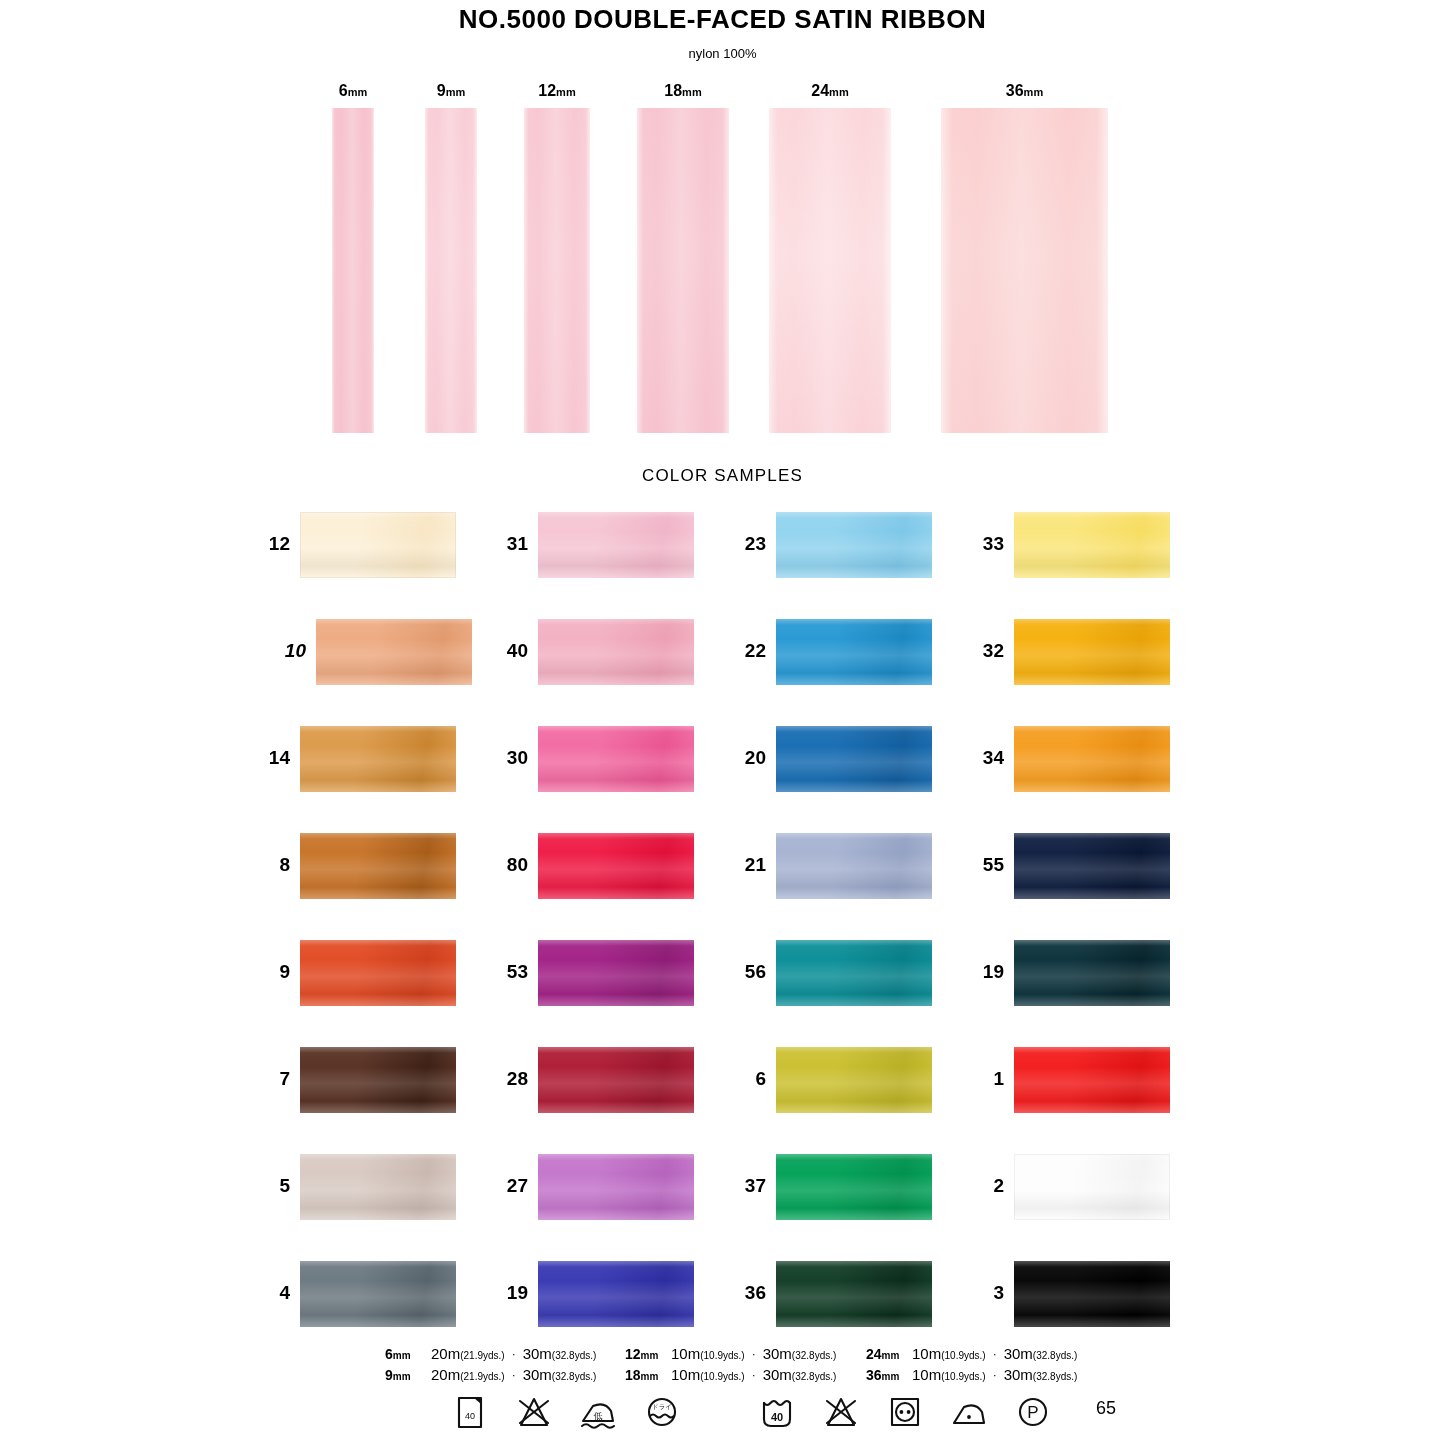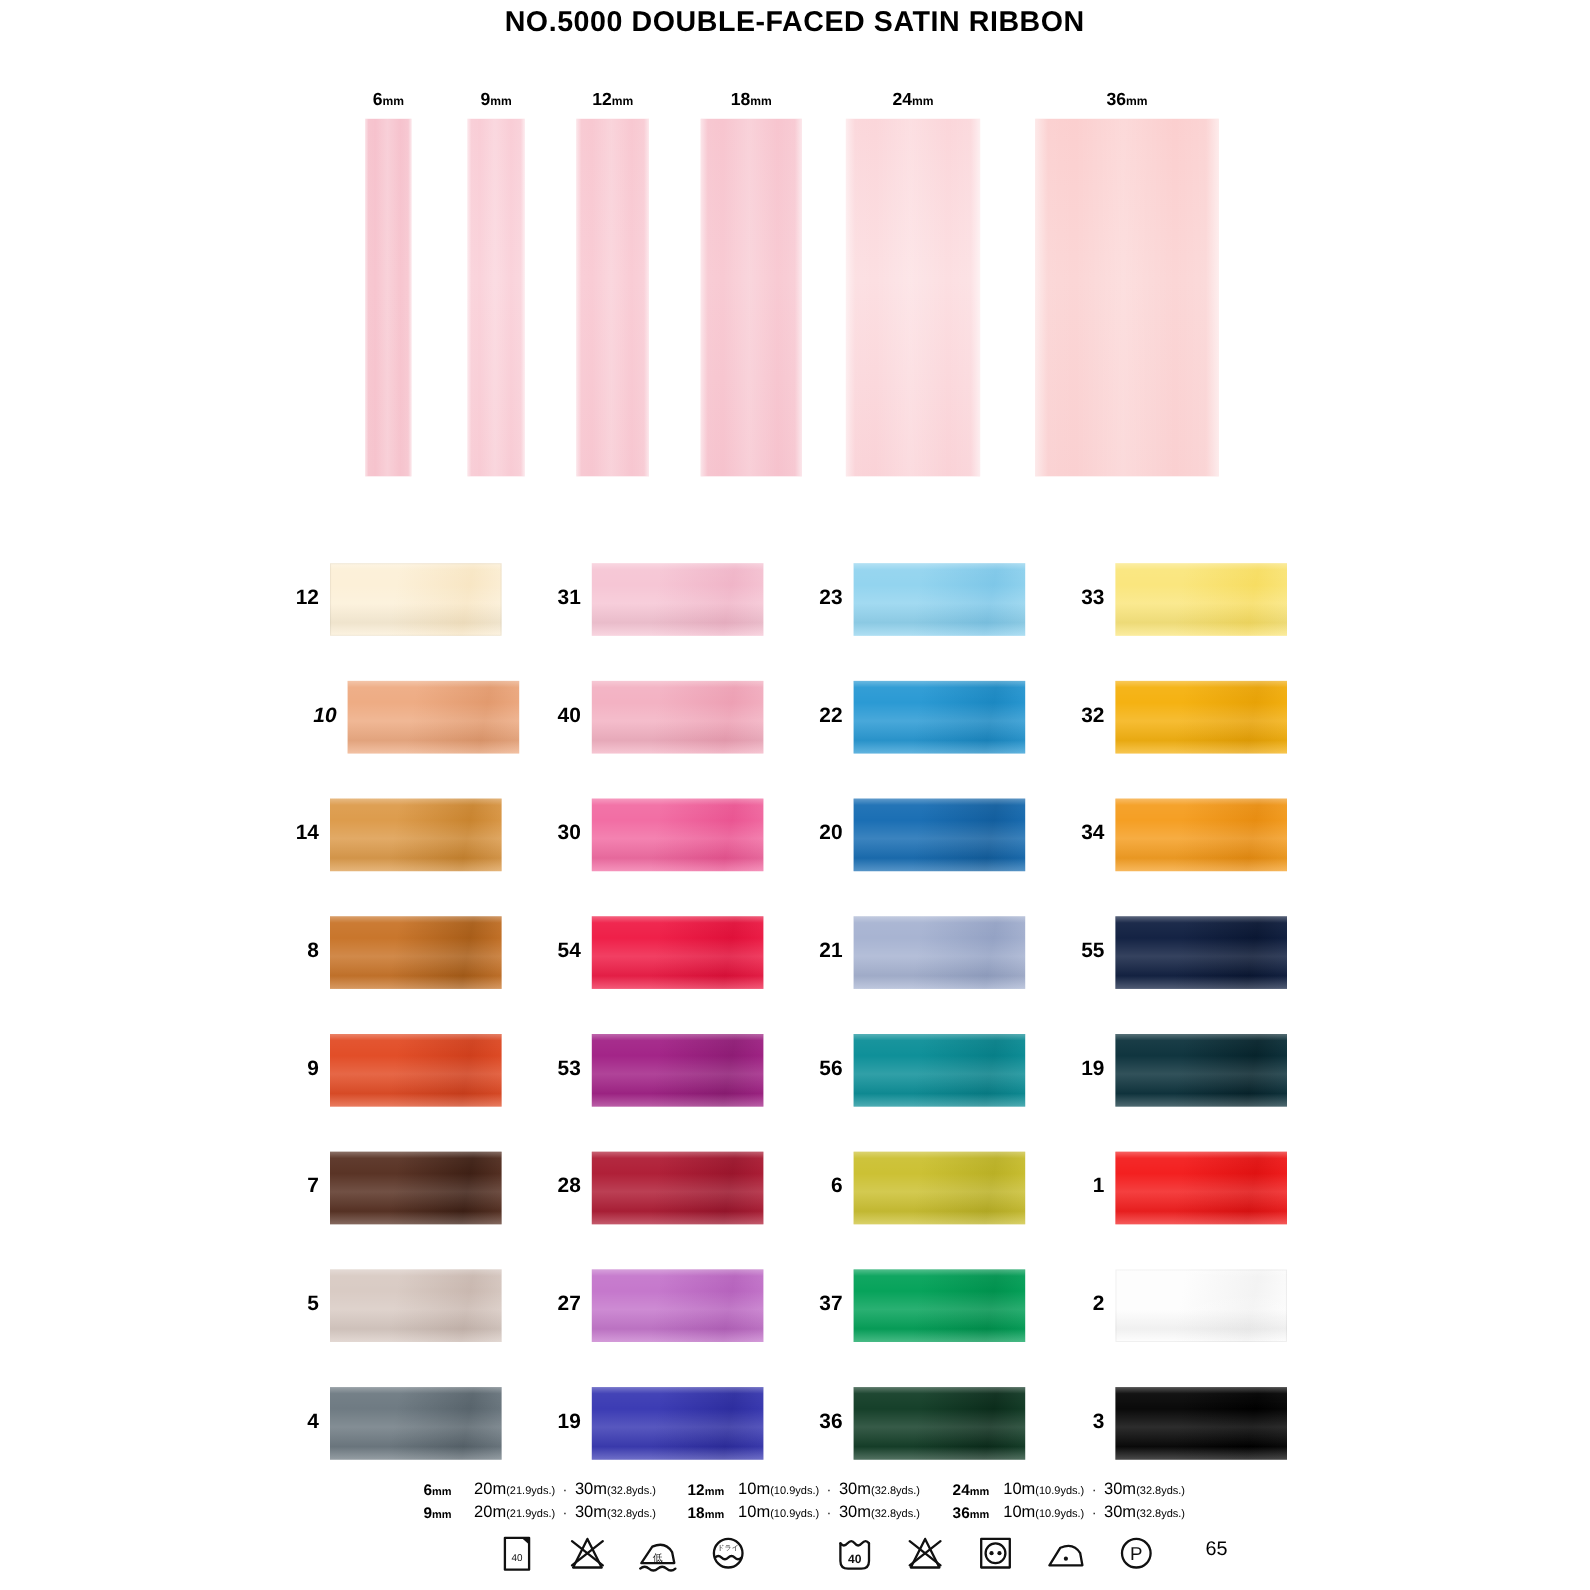--- a/index.html
+++ b/index.html
@@ -101,20 +101,21 @@
     top: 1398px; left: 1096px;
     font-size: 18px;
   }
 </style>
 </head>
 <body>
 
 <div id="page">
 
   <div id="title">NO.5000  DOUBLE-FACED  SATIN  RIBBON</div>
+  <div id="subtitle">nylon  100%</div>
 
   <div id="widths">
       <div class="wcol" style="left: 302px; top: 82px; width: 102px; height: 360px;">
         <div class="wlabel"><span>6</span><span class="u">mm</span></div>
         <div class="wribbon" style="left: 30px; width: 42px; background: linear-gradient(90deg, rgba(255, 255, 255, 0.55) 0%, rgba(255, 255, 255, 0.05) 7%, rgba(255, 255, 255, 0) 22%, rgba(255, 255, 255, 0.22) 48%, rgba(255, 255, 255, 0) 76%, rgba(255, 255, 255, 0.1) 93%, rgba(255, 255, 255, 0.6) 100%), linear-gradient(rgb(246, 194, 205) 0%, rgb(247, 197, 207) 45%, rgb(246, 195, 205) 100%);"></div>
       </div>
       <div class="wcol" style="left: 395px; top: 82px; width: 112px; height: 360px;">
         <div class="wlabel"><span>9</span><span class="u">mm</span></div>
         <div class="wribbon" style="left: 30px; width: 52px; background: linear-gradient(90deg, rgba(255, 255, 255, 0.55) 0%, rgba(255, 255, 255, 0.05) 7%, rgba(255, 255, 255, 0) 22%, rgba(255, 255, 255, 0.22) 48%, rgba(255, 255, 255, 0) 76%, rgba(255, 255, 255, 0.1) 93%, rgba(255, 255, 255, 0.6) 100%), linear-gradient(rgb(249, 205, 214) 0%, rgb(250, 211, 219) 45%, rgb(248, 203, 212) 100%);"></div>
       </div>
@@ -129,20 +130,21 @@
       <div class="wcol" style="left: 739px; top: 82px; width: 182px; height: 360px;">
         <div class="wlabel"><span>24</span><span class="u">mm</span></div>
         <div class="wribbon" style="left: 30px; width: 122px; background: linear-gradient(90deg, rgba(255, 255, 255, 0.55) 0%, rgba(255, 255, 255, 0.05) 7%, rgba(255, 255, 255, 0) 22%, rgba(255, 255, 255, 0.22) 48%, rgba(255, 255, 255, 0) 76%, rgba(255, 255, 255, 0.1) 93%, rgba(255, 255, 255, 0.6) 100%), linear-gradient(rgb(251, 214, 218) 0%, rgb(252, 223, 226) 45%, rgb(250, 210, 215) 100%);"></div>
       </div>
       <div class="wcol" style="left: 911px; top: 82px; width: 227px; height: 360px;">
         <div class="wlabel"><span>36</span><span class="u">mm</span></div>
         <div class="wribbon" style="left: 30px; width: 167px; background: linear-gradient(90deg, rgba(255, 255, 255, 0.55) 0%, rgba(255, 255, 255, 0.05) 7%, rgba(255, 255, 255, 0) 22%, rgba(255, 255, 255, 0.22) 48%, rgba(255, 255, 255, 0) 76%, rgba(255, 255, 255, 0.1) 93%, rgba(255, 255, 255, 0.6) 100%), linear-gradient(rgb(251, 207, 207) 0%, rgb(251, 214, 214) 45%, rgb(250, 208, 209) 100%);"></div>
       </div>
     </div>
 
+  <div id="cs-heading">COLOR  SAMPLES</div>
 
   <div id="grid">
       <div class="cell" style="left: 256px; top: 0px; width: 210px;">
         <div class="num">12</div>
         <div class="sw" style="background: linear-gradient(rgba(255, 255, 255, 0.3) 0%, rgba(255, 255, 255, 0.04) 9%, rgba(0, 0, 0, 0) 30%, rgba(255, 255, 255, 0.14) 55%, rgba(0, 0, 0, 0.05) 82%, rgba(255, 255, 255, 0.26) 100%), linear-gradient(100deg, rgb(252, 240, 216) 0%, rgb(252, 240, 216) 38%, rgb(248, 230, 196) 78%, rgb(252, 240, 216) 100%); box-shadow: rgba(0, 0, 0, 0.05) 0px 0px 0px 1px inset;"></div>
       </div>
       <div class="cell" style="left: 272px; top: 107px; width: 210px; font-style: italic;">
         <div class="num">10</div>
         <div class="sw" style="background: linear-gradient(rgba(255, 255, 255, 0.3) 0%, rgba(255, 255, 255, 0.04) 9%, rgba(0, 0, 0, 0) 30%, rgba(255, 255, 255, 0.14) 55%, rgba(0, 0, 0, 0.05) 82%, rgba(255, 255, 255, 0.26) 100%), linear-gradient(100deg, rgb(238, 172, 132) 0%, rgb(238, 172, 132) 38%, rgb(226, 154, 110) 78%, rgb(238, 172, 132) 100%);"></div>
       </div>
@@ -176,21 +178,21 @@
       </div>
       <div class="cell" style="left: 494px; top: 107px; width: 210px;">
         <div class="num">40</div>
         <div class="sw" style="background: linear-gradient(rgba(255, 255, 255, 0.3) 0%, rgba(255, 255, 255, 0.04) 9%, rgba(0, 0, 0, 0) 30%, rgba(255, 255, 255, 0.14) 55%, rgba(0, 0, 0, 0.05) 82%, rgba(255, 255, 255, 0.26) 100%), linear-gradient(100deg, rgb(243, 178, 195) 0%, rgb(243, 178, 195) 38%, rgb(237, 160, 180) 78%, rgb(243, 178, 195) 100%);"></div>
       </div>
       <div class="cell" style="left: 494px; top: 214px; width: 210px;">
         <div class="num">30</div>
         <div class="sw" style="background: linear-gradient(rgba(255, 255, 255, 0.3) 0%, rgba(255, 255, 255, 0.04) 9%, rgba(0, 0, 0, 0) 30%, rgba(255, 255, 255, 0.14) 55%, rgba(0, 0, 0, 0.05) 82%, rgba(255, 255, 255, 0.26) 100%), linear-gradient(100deg, rgb(242, 110, 164) 0%, rgb(242, 110, 164) 38%, rgb(234, 85, 146) 78%, rgb(242, 110, 164) 100%);"></div>
       </div>
       <div class="cell" style="left: 494px; top: 321px; width: 210px;">
-        <div class="num">54</div>
+        <div class="num">80</div>
         <div class="sw" style="background: linear-gradient(rgba(255, 255, 255, 0.3) 0%, rgba(255, 255, 255, 0.04) 9%, rgba(0, 0, 0, 0) 30%, rgba(255, 255, 255, 0.14) 55%, rgba(0, 0, 0, 0.05) 82%, rgba(255, 255, 255, 0.26) 100%), linear-gradient(100deg, rgb(239, 32, 73) 0%, rgb(239, 32, 73) 38%, rgb(224, 16, 58) 78%, rgb(239, 32, 73) 100%);"></div>
       </div>
       <div class="cell" style="left: 494px; top: 428px; width: 210px;">
         <div class="num">53</div>
         <div class="sw" style="background: linear-gradient(rgba(255, 255, 255, 0.3) 0%, rgba(255, 255, 255, 0.04) 9%, rgba(0, 0, 0, 0) 30%, rgba(255, 255, 255, 0.14) 55%, rgba(0, 0, 0, 0.05) 82%, rgba(255, 255, 255, 0.26) 100%), linear-gradient(100deg, rgb(163, 37, 136) 0%, rgb(163, 37, 136) 38%, rgb(142, 28, 117) 78%, rgb(163, 37, 136) 100%);"></div>
       </div>
       <div class="cell" style="left: 494px; top: 535px; width: 210px;">
         <div class="num">28</div>
         <div class="sw" style="background: linear-gradient(rgba(255, 255, 255, 0.3) 0%, rgba(255, 255, 255, 0.04) 9%, rgba(0, 0, 0, 0) 30%, rgba(255, 255, 255, 0.14) 55%, rgba(0, 0, 0, 0.05) 82%, rgba(255, 255, 255, 0.26) 100%), linear-gradient(100deg, rgb(176, 32, 56) 0%, rgb(176, 32, 56) 38%, rgb(154, 21, 44) 78%, rgb(176, 32, 56) 100%);"></div>
       </div>

